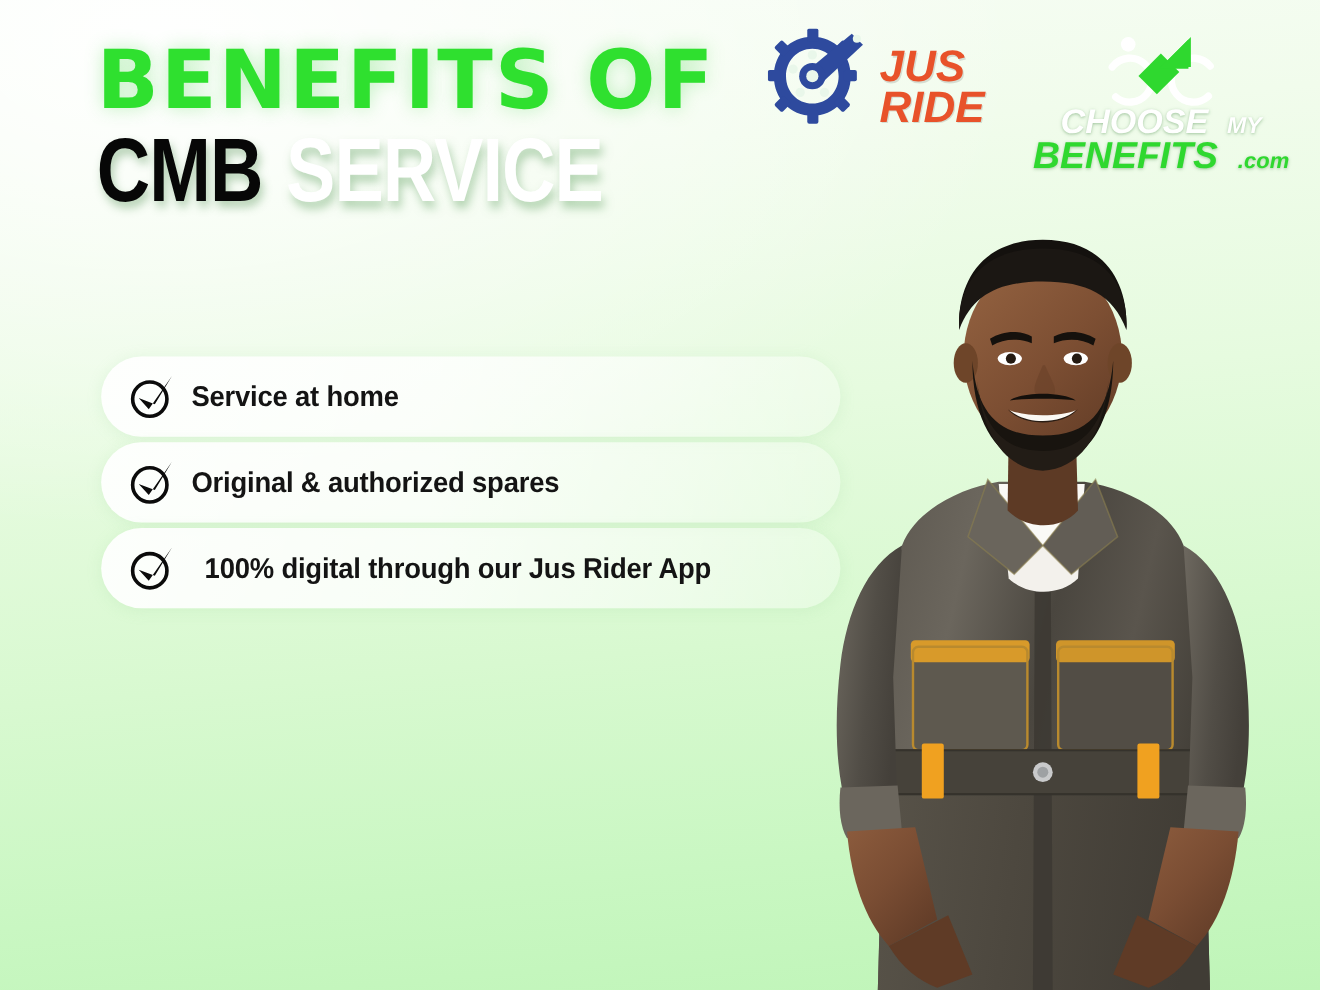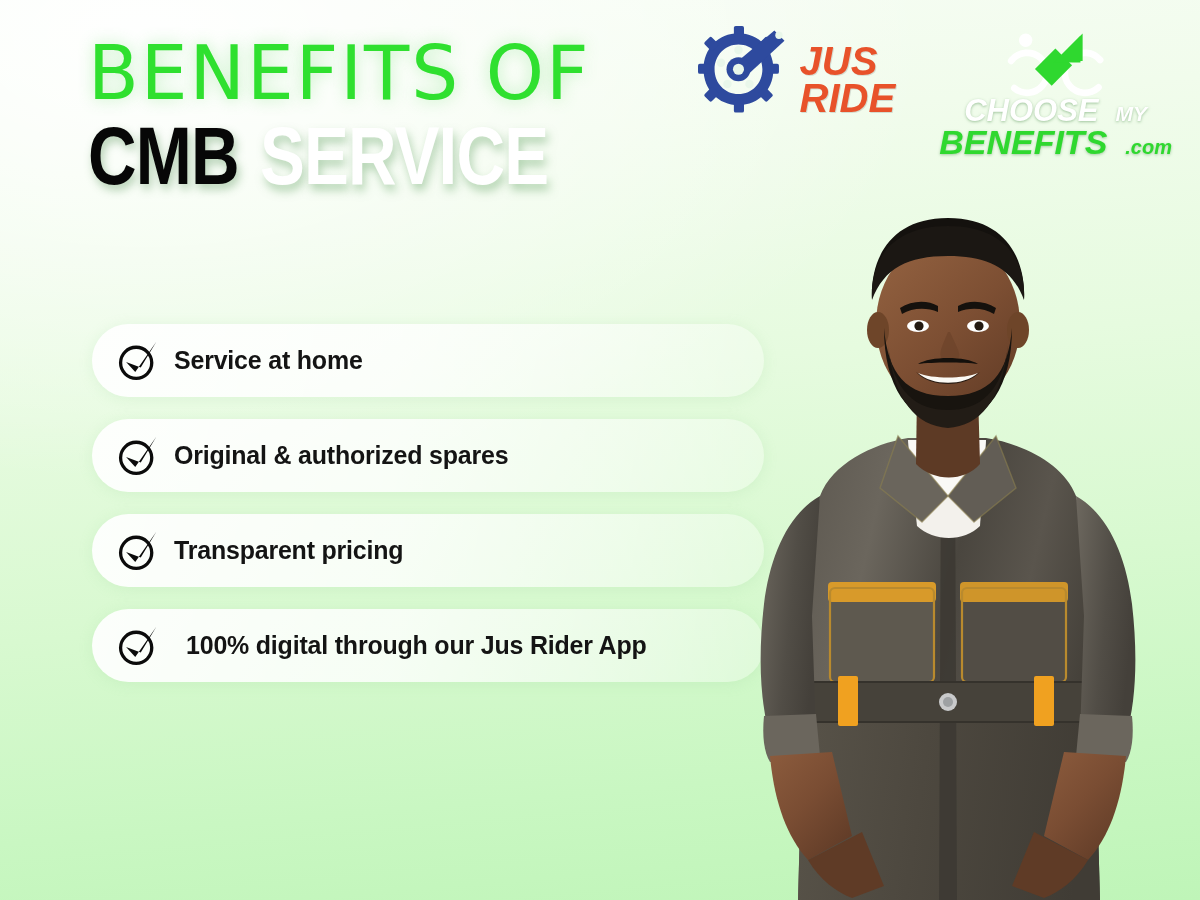--- a/index.html
+++ b/index.html
@@ -12,21 +12,21 @@
     position:relative;width:1200px;height:900px;overflow:hidden;
     background:
       radial-gradient(120% 90% at 12% 4%, rgba(255,255,255,0.95) 0%, rgba(255,255,255,0.0) 55%),
       linear-gradient(175deg,#f7fdf5 0%,#f1fcec 18%,#e6fbdf 42%,#d8f9d0 64%,#c9f7c2 84%,#bff5b8 100%);
   }
 
   
   .headline{position:absolute;left:88px;top:38px;width:620px;}
   .line1{
     font-size:74px;line-height:0.95;letter-spacing:2px;
-    font-weight:400;color:#2fe02f;
+    font-weight:700;color:#2fe02f;
     font-family:"DejaVu Sans","Liberation Sans",sans-serif;
     text-shadow:0 0 16px rgba(120,225,120,.45);
     white-space:nowrap;
   }
   .line2{
     margin-top:8px;font-size:82px;line-height:0.98;
     font-weight:bold;letter-spacing:-1px;
     font-family:"Liberation Sans",sans-serif;
     white-space:nowrap;
     transform:scaleX(0.82);transform-origin:left center;
@@ -54,21 +54,21 @@
     line-height:0.95;white-space:nowrap;
   }
   .cmblogo .t1{font-size:31px;color:#ffffff;text-shadow:0 1px 3px rgba(90,150,90,.55);margin-top:-2px;}
   .cmblogo .t1 .my{font-size:21px;margin-left:17px;}
   .cmblogo .t2{font-size:34px;color:#2fd82f;text-shadow:0 1px 3px rgba(70,140,70,.45);margin-top:1px;}
   .cmblogo .t2 .dotcom{font-size:20px;color:#2fd82f;margin-left:18px;}
 
   
   .pills{position:absolute;left:92px;top:324px;}
   .pill{
-    position:relative;width:672px;height:73px;margin-bottom:22px;
+    position:relative;width:672px;height:73px;margin-bottom:5px;
     border-radius:40px;
     background:linear-gradient(100deg, rgba(255,255,255,0.92) 0%, rgba(255,255,255,0.80) 45%, rgba(255,255,255,0.52) 78%, rgba(255,255,255,0.30) 100%);
     display:flex;align-items:center;
     box-shadow:0 2px 14px rgba(150,210,150,.18);
   }
   .pill .check{width:44px;height:44px;margin-left:24px;flex:none;display:block;}
   .pill .txt{
     margin-left:14px;font-size:26px;font-weight:bold;color:#141414;
     font-family:"Liberation Sans",sans-serif;letter-spacing:-0.2px;white-space:nowrap;
     transform:scaleX(0.96);transform-origin:left center;
@@ -159,27 +159,20 @@
 
 
     <div class="pill">
       <svg class="check" viewBox="0 0 48 48" aria-hidden="true">
         <circle cx="22" cy="26" r="17" fill="none" stroke="#0b0b0b" stroke-width="3.6"></circle>
         <path d="M11 25 L21 36 L44 3 L27 31 Z" fill="#0b0b0b"></path>
       </svg>
       <span class="txt">Original &amp; authorized spares</span>
     </div>
 
-    <div class="pill">
-      <svg class="check" viewBox="0 0 48 48" aria-hidden="true">
-        <circle cx="22" cy="26" r="17" fill="none" stroke="#0b0b0b" stroke-width="3.6"></circle>
-        <path d="M11 25 L21 36 L44 3 L27 31 Z" fill="#0b0b0b"></path>
-      </svg>
-      <span class="txt">Transparent pricing</span>
-    </div>
 
     <div class="pill indent">
       <svg class="check" viewBox="0 0 48 48" aria-hidden="true">
         <circle cx="22" cy="26" r="17" fill="none" stroke="#0b0b0b" stroke-width="3.6"></circle>
         <path d="M11 25 L21 36 L44 3 L27 31 Z" fill="#0b0b0b"></path>
       </svg>
       <span class="txt">100% digital through our Jus Rider App</span>
     </div>
 
   </div>

